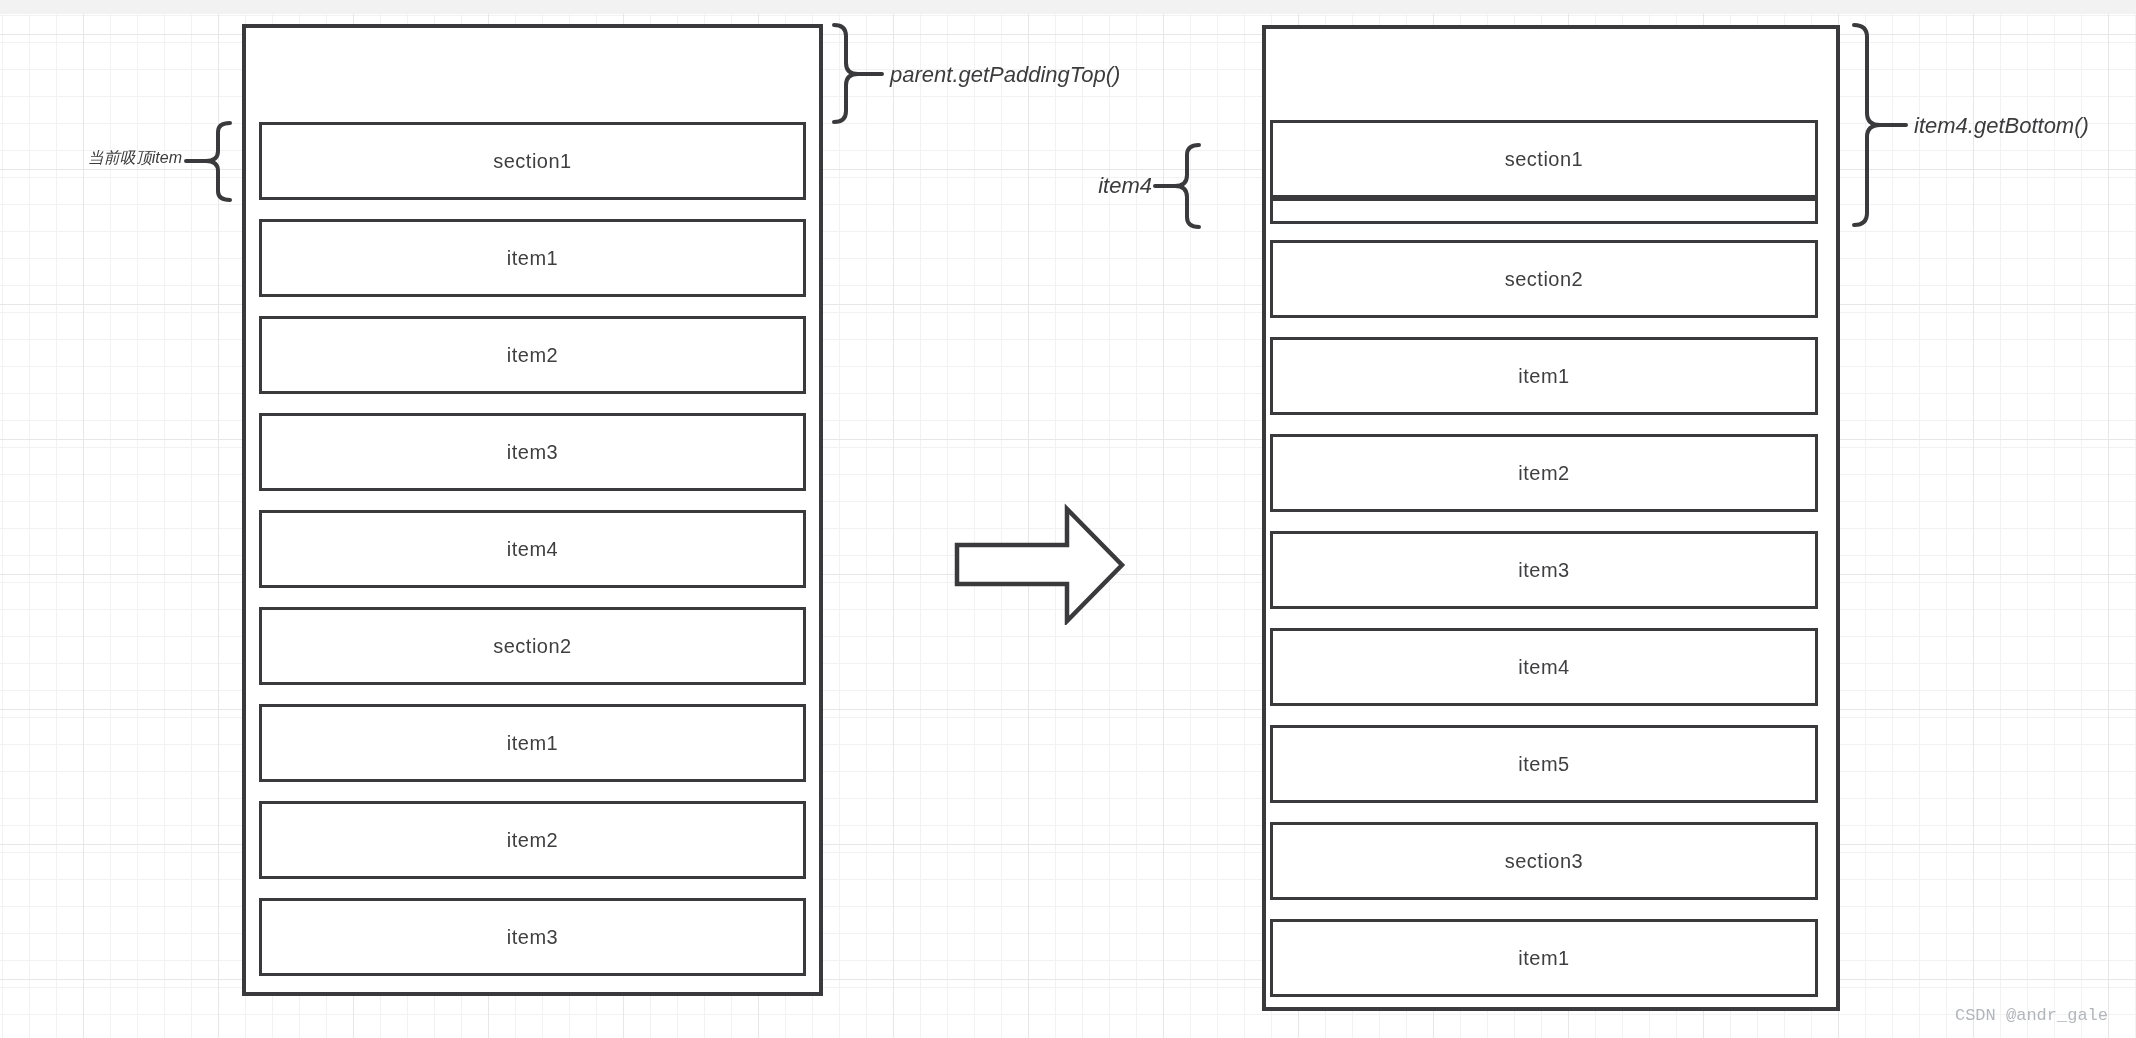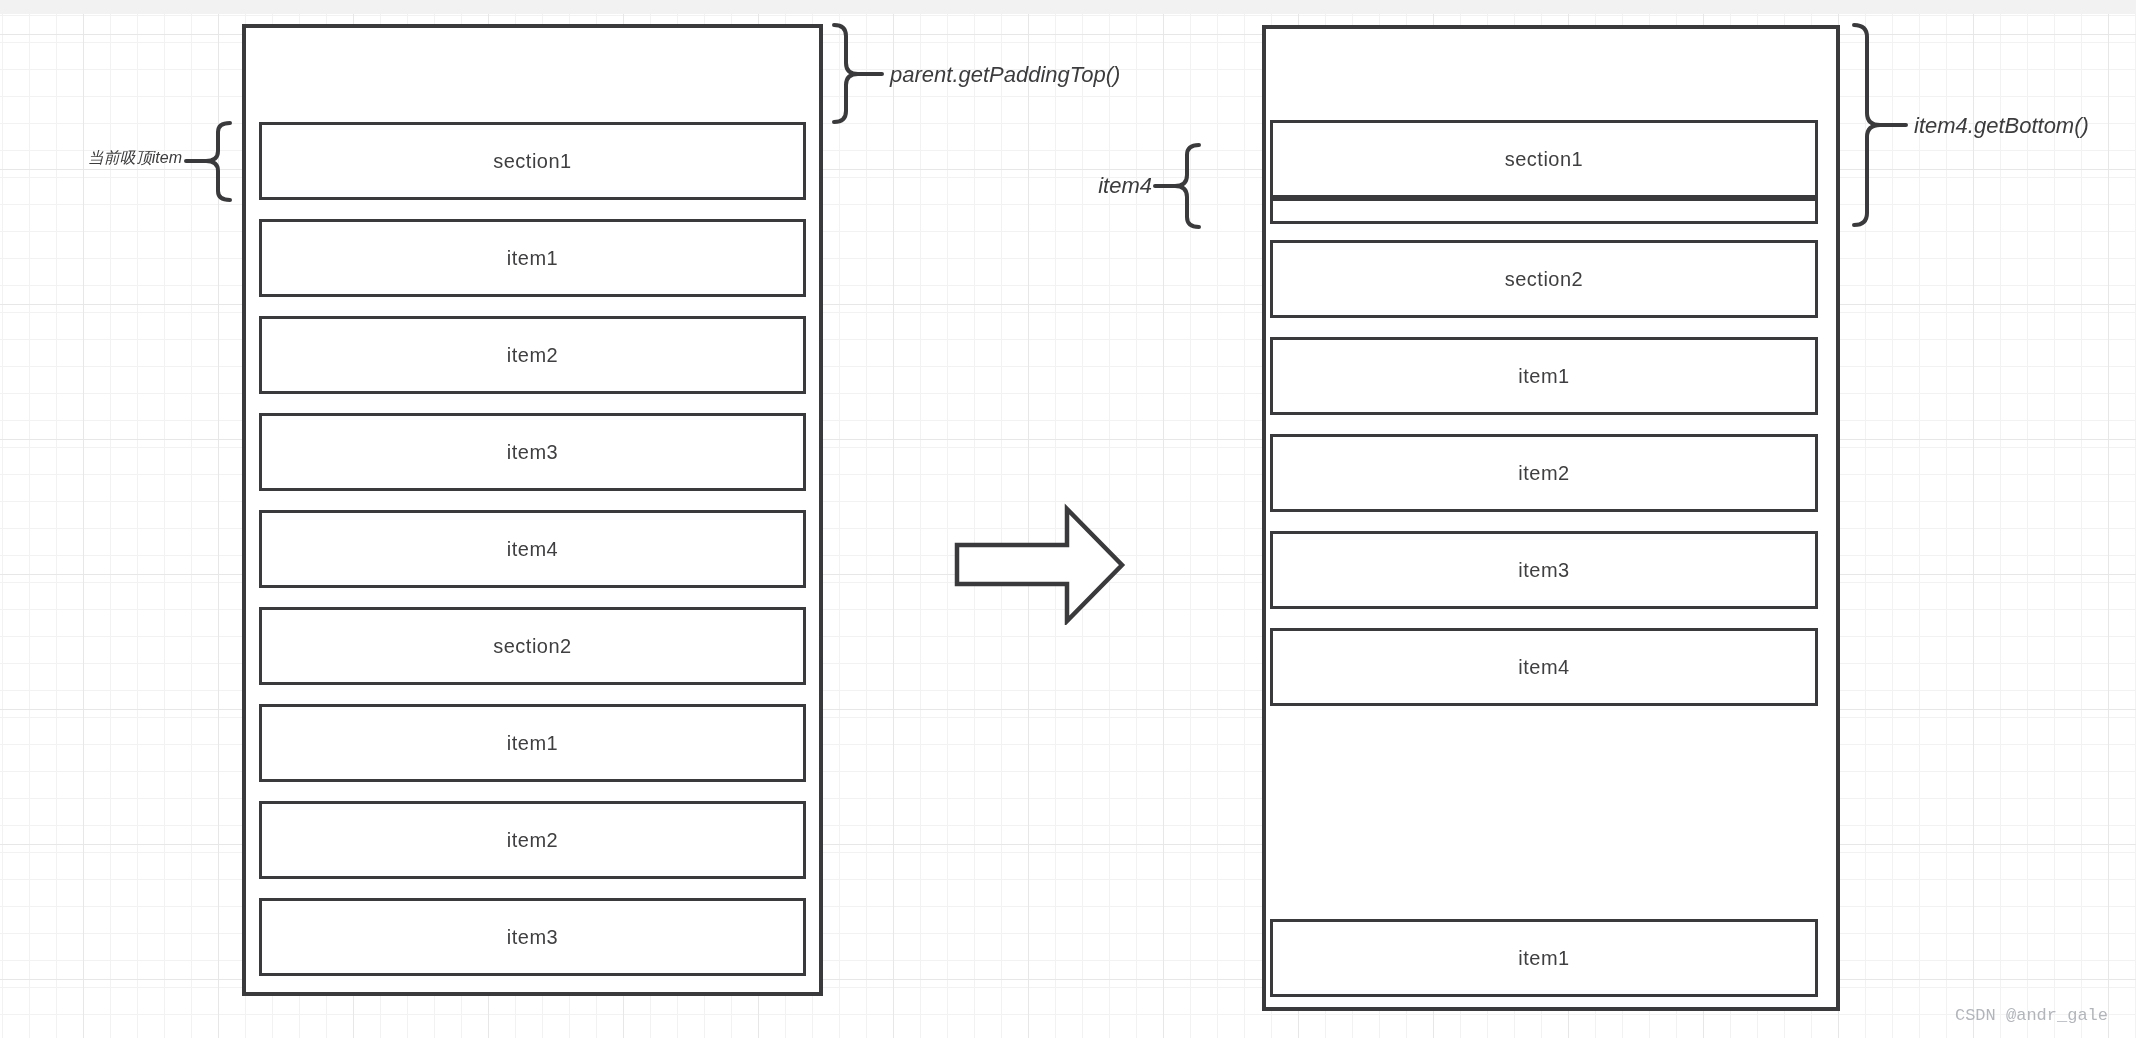--- a/index.html
+++ b/index.html
@@ -80,20 +80,22 @@
   <div class="panel" style="left:1262px; top:25px; width:578px; height:986px;"></div>
 
   <div class="box" style="left:1270px; top:120px; width:548px; height:78px;">section1</div>
   <div class="box" style="left:1270px; top:198px; width:548px; height:26px;"></div>
 
   <div class="box" style="left:1270px; top:240px; width:548px; height:78px;">section2</div>
   <div class="box" style="left:1270px; top:337px; width:548px; height:78px;">item1</div>
   <div class="box" style="left:1270px; top:434px; width:548px; height:78px;">item2</div>
   <div class="box" style="left:1270px; top:531px; width:548px; height:78px;">item3</div>
   <div class="box" style="left:1270px; top:628px; width:548px; height:78px;">item4</div>
+  <div class="box" style="left:1270px; top:725px; width:548px; height:78px;">item5</div>
+  <div class="box" style="left:1270px; top:822px; width:548px; height:78px;">section3</div>
   <div class="box" style="left:1270px; top:919px; width:548px; height:78px;">item1</div>
 
   <div class="annotation cjk" style="left:30px; top:148px; width:152px; text-align:right;">当前吸顶item</div>
 
   <svg class="svg-shape" style="left:182px; top:119px;" width="52" height="88" viewBox="0 0 52 88">
     <path d="M48,4 Q36,4 36,13 L36,32 Q36,42 24,42 Q36,42 36,52 L36,72 Q36,81 48,81 M24,42 L4,42" fill="none" stroke="#3a3a3c" stroke-width="4" stroke-linecap="round"></path>
   </svg>
 
   <svg class="svg-shape" style="left:830px; top:21px;" width="62" height="106" viewBox="0 0 62 106">
     <path d="M4,4 Q16,4 16,15 L16,42 Q16,53 28,53 Q16,53 16,64 L16,90 Q16,101 4,101 M28,53 L52,53" fill="none" stroke="#3a3a3c" stroke-width="4" stroke-linecap="round"></path>

